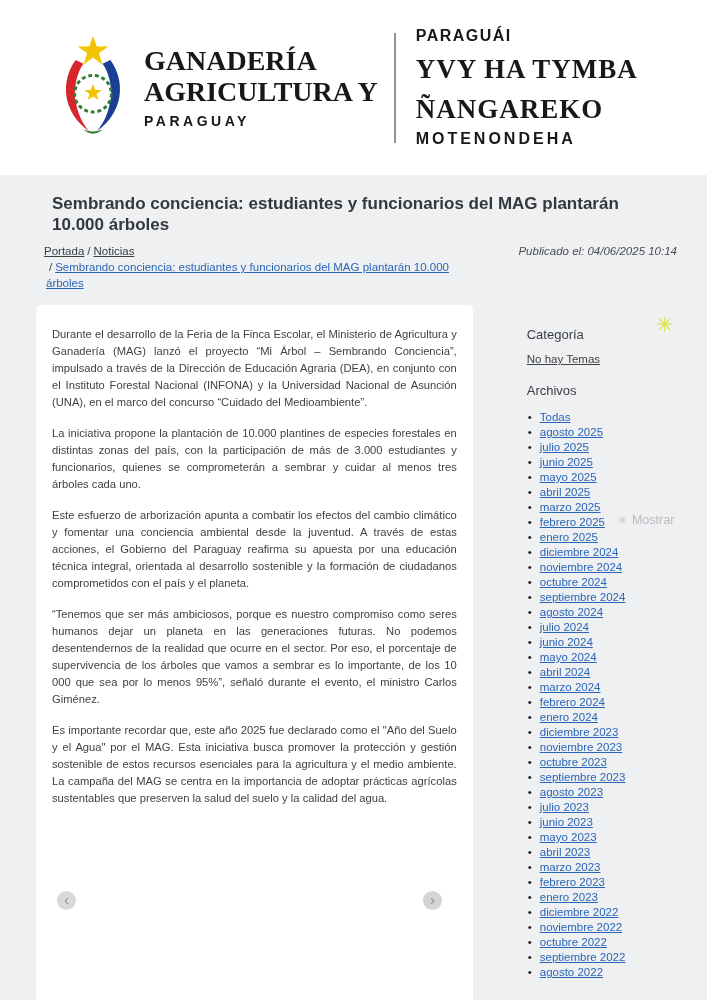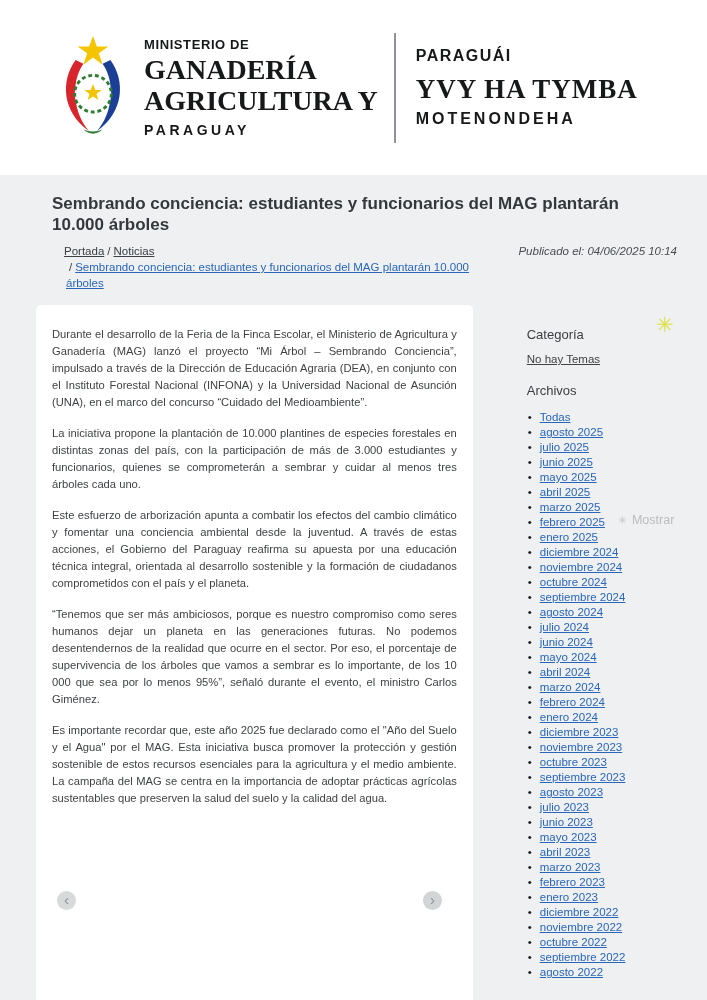--- a/index.html
+++ b/index.html
@@ -18,21 +18,21 @@
   .m-big { font-family:"Liberation Serif","DejaVu Serif",serif; font-size:28px; font-weight:700; line-height:1.08; }
   .m-country { font-size:14px; font-weight:700; letter-spacing:3.5px; margin-top:6px; }
   .header-divider { width:2px; height:110px; background:#8f949a; margin:0 20px 0 16px; }
   .g-kicker { font-size:16px; font-weight:700; letter-spacing:1.5px; margin-bottom:3px; }
   .g-big { font-family:"Liberation Serif","DejaVu Serif",serif; font-size:27px; font-weight:700; line-height:1.1; letter-spacing:1px;margin-top:10px; }
   .g-bottom { font-size:16px; font-weight:700; letter-spacing:3px; margin-top:5px; }
 
   
   .content { flex:1; background:#eef0f2; padding:18px 16px 0 36px; position:relative; }
   .page-title { margin-left:16px; max-width:580px; font-size:17px; line-height:21px; font-weight:700; color:#34383c; }
-  .meta-row { margin-left:28px; margin-top:8px; display:flex; justify-content:space-between; align-items:flex-start; padding-right:14px; }
+  .meta-row { margin-left:8px; margin-top:8px; display:flex; justify-content:space-between; align-items:flex-start; padding-right:14px; }
   .breadcrumb { width:445px; font-size:11.5px; line-height:16px; color:#3c4043; }
   .crumb { text-decoration:underline; cursor:pointer; }
   .crumb.dark { color:#3c4043; }
   .crumb.blue { color:#2a66b8; }
   .sep { margin:0 3px; }
   .crumb-current-wrap { display:block; padding-left:2px; }
   .published { font-size:11.5px; color:#4a4e52; padding-top:2px; white-space:nowrap;font-style:italic; }
 
   .layout { display:flex; margin-top:14px; align-items:flex-start; }
 
@@ -70,31 +70,31 @@
         <polygon points="40,3 44,14 56,14 46,21 50,33 40,25.5 30,33 34,21 24,14 36,14" fill="#f5c400"></polygon>
         <path d="M22 28 C6 50 8 82 36 102 C20 84 16 52 30 32 Z" fill="#d8252c"></path>
         <path d="M58 28 C74 50 72 82 44 102 C60 84 64 52 50 32 Z" fill="#1b3f94"></path>
         <circle cx="40" cy="63" r="19" fill="#ffffff" stroke="#2e7d32" stroke-width="3" stroke-dasharray="4 3"></circle>
         <polygon points="40,53 42.4,59.2 49,59.2 43.6,63.2 45.6,69.6 40,65.8 34.4,69.6 36.4,63.2 31,59.2 37.6,59.2" fill="#f5c400"></polygon>
         <path d="M30 100 C36 106 44 106 50 100 C44 103 36 103 30 100 Z" fill="#2e7d32"></path>
       </svg>
     </a>
 
     <div class="ministry">
-      <div class="m-kicker">MINISTERIO DE</div>
       <div class="m-big">GANADERÍA</div>
       <div class="m-big">AGRICULTURA Y</div>
       <div class="m-country">PARAGUAY</div>
     </div>
 
     <div class="header-divider"></div>
 
     <div class="guarani">
       <div class="g-kicker">PARAGUÁI</div>
       <div class="g-big">YVY HA TYMBA</div>
+      <div class="g-big">ÑANGAREKO</div>
       <div class="g-bottom">MOTENONDEHA</div>
     </div>
   </header>
 
   <main class="content">
 
     <h1 class="page-title">Sembrando conciencia: estudiantes y funcionarios del MAG plantarán 10.000 árboles</h1>
 
     <div class="meta-row">
       <nav class="breadcrumb">

